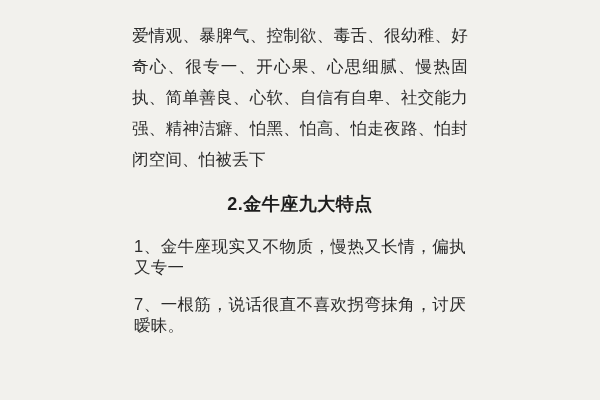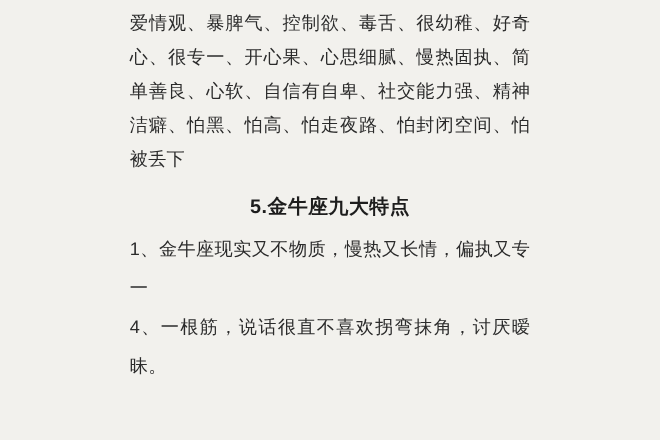--- a/index.html
+++ b/index.html
@@ -20,53 +20,53 @@
     box-sizing: border-box;
     background: #f2f1ed;
     padding: 0 118px;
   }
   .para {
     font-size: 16.5px;
     line-height: 31px;
     color: #2b2b2b;
     letter-spacing: 0.2px;
     text-align: justify;
-    margin: 0;
+    margin: 14px;
   }
   .para.first {
     padding-top: 6px;
   }
   .heading {
     font-size: 18px;
     font-weight: bold;
     color: #1d1d1d;
     line-height: 31px;
     margin: 12px 0 6px 0;
     text-align: center;
     letter-spacing: 0.5px;
   }
   .item {
     font-size: 16.5px;
-    line-height: 35px;
+    line-height: 21px;
     color: #2b2b2b;
     letter-spacing: 0.2px;
     text-align: justify;
-    margin: 0;
+    margin: 16px;
   }
   .item + .item {
     margin-top: 1px;
   }
 </style>
 </head>
 <body>
 
 <div class="page">
 
   <p class="para first">爱情观、暴脾气、控制欲、毒舌、很幼稚、好奇心、很专一、开心果、心思细腻、慢热固执、简单善良、心软、自信有自卑、社交能力强、精神洁癖、怕黑、怕高、怕走夜路、怕封闭空间、怕被丢下</p>
 
-  <h2 class="heading">5.金牛座九大特点</h2>
+  <h2 class="heading">2.金牛座九大特点</h2>
 
   <p class="item">1、金牛座现实又不物质，慢热又长情，偏执又专一</p>
 
-  <p class="item">4、一根筋，说话很直不喜欢拐弯抹角，讨厌暧昧。</p>
+  <p class="item">7、一根筋，说话很直不喜欢拐弯抹角，讨厌暧昧。</p>
 
 
 </div>
 
 </body></html>

